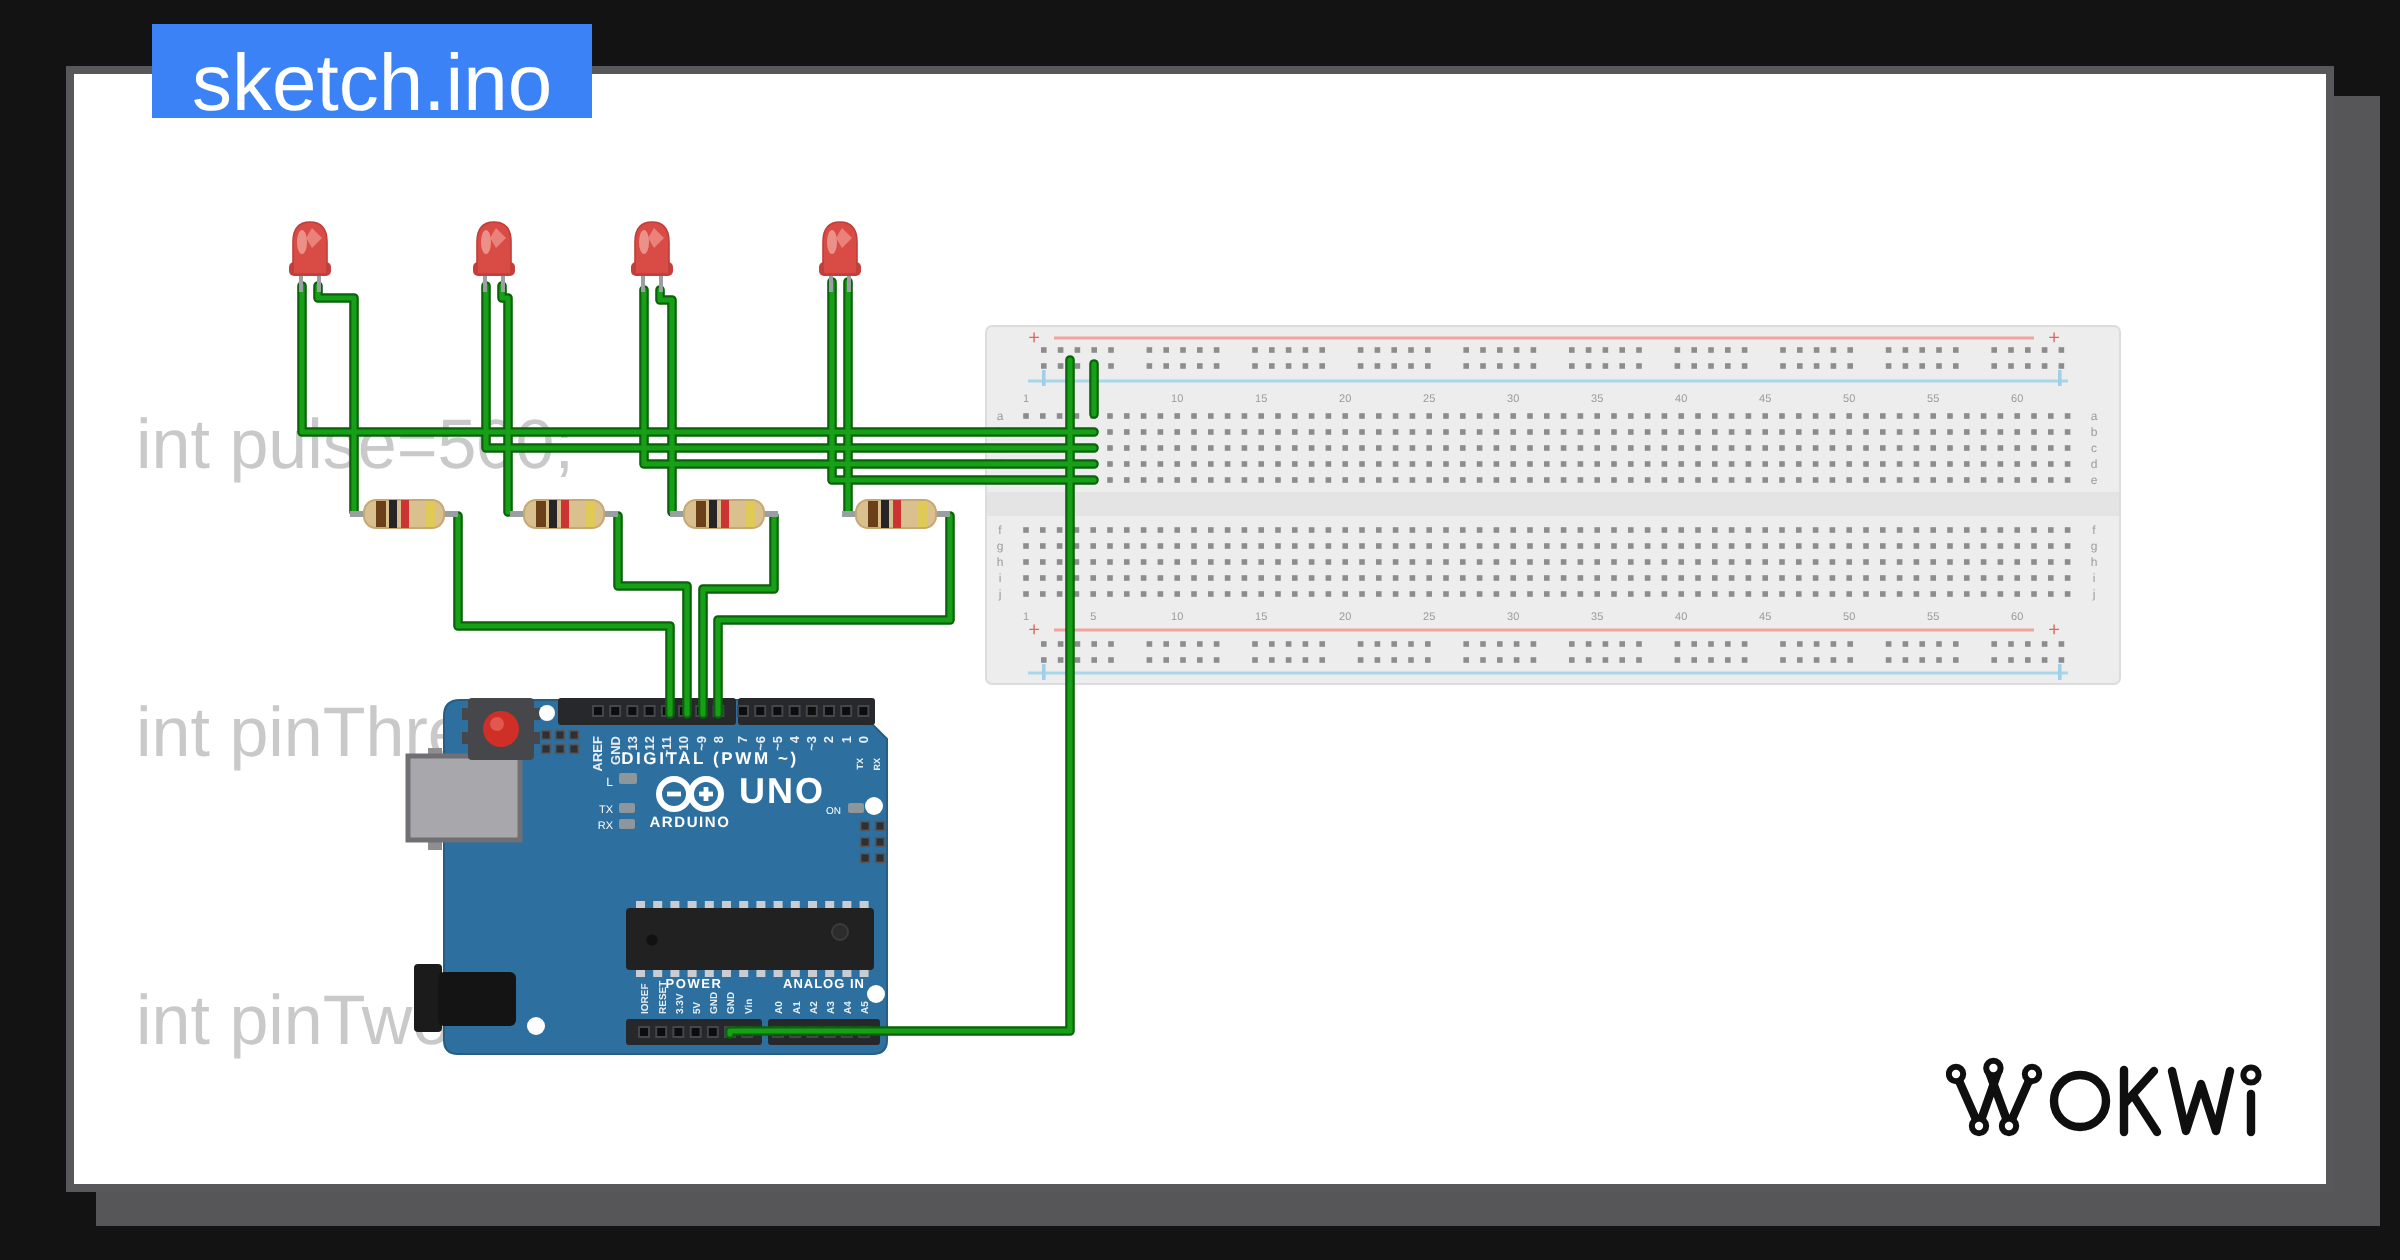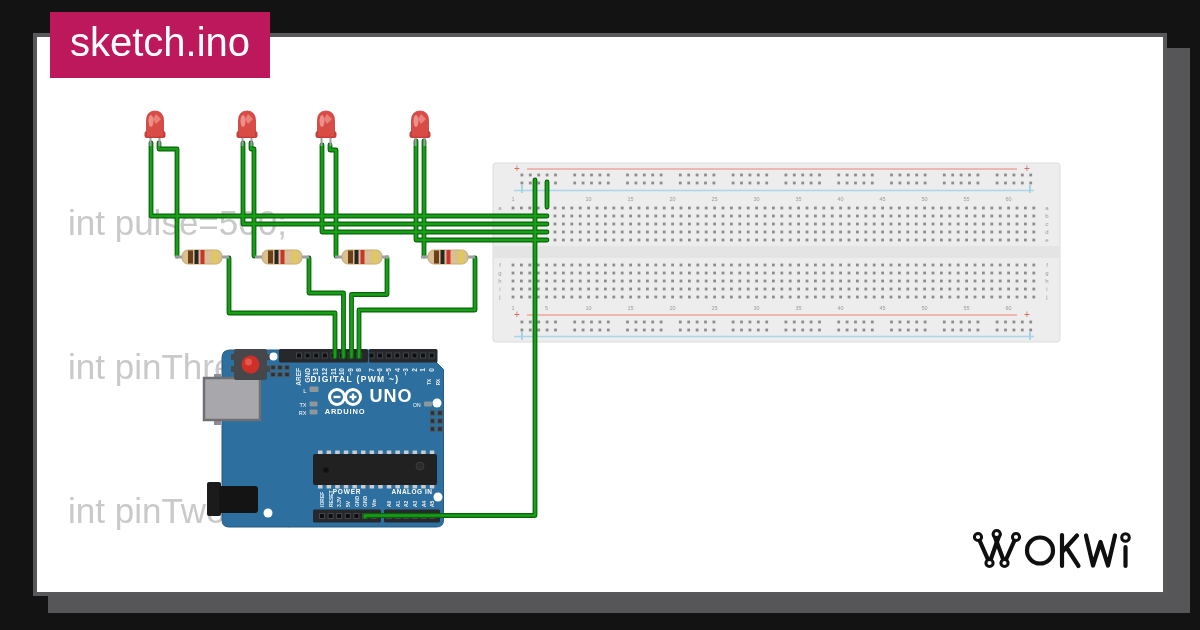--- a/index.html
+++ b/index.html
@@ -7,21 +7,21 @@
        font-family:"Liberation Sans",sans-serif;}
   .stage{position:absolute;left:0;top:0;width:1200px;height:630px;background:#131313;}
   .frame-shadow{position:absolute;left:48px;top:48px;width:1142px;height:565px;background:#565658;z-index:0;}
   .canvas-frame{position:absolute;left:33px;top:33px;width:1126px;height:555px;
                 border:4px solid #58585a;background:#ffffff;z-index:1;overflow:hidden;}
   .world{position:absolute;left:-37px;top:-37px;width:1200px;height:630px;}
   .code{position:absolute;left:68px;top:103px;z-index:1;color:#c9c9c9;
         font-size:35px;line-height:48px;white-space:pre;}
   #circuit{position:absolute;left:0;top:0;z-index:2;}
   .brand{position:absolute;left:973px;top:525px;z-index:3;}
-  .title-tab{position:absolute;left:50px;top:12px;width:220px;height:66px;background:#be185d;
+  .title-tab{position:absolute;left:76px;top:12px;width:220px;height:47px;background:#3b82f6;
              z-index:5;color:#ffffff;font-size:40px;line-height:61px;padding-left:0;}
   .title-tab span{padding-left:20px;}
 </style>
 </head>
 <body>
 
 <div class="stage">
   <div class="frame-shadow"></div>
 
   <div class="canvas-frame">

